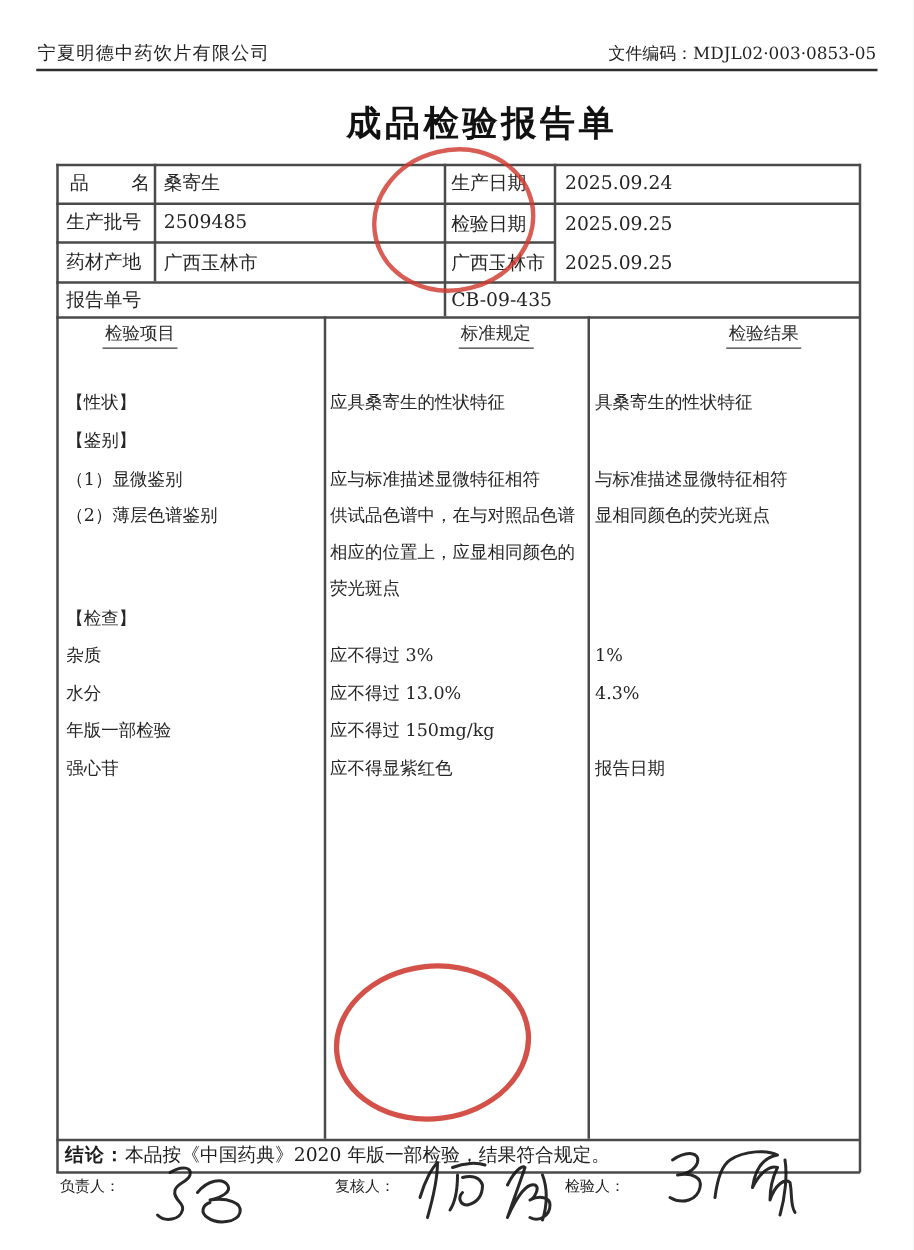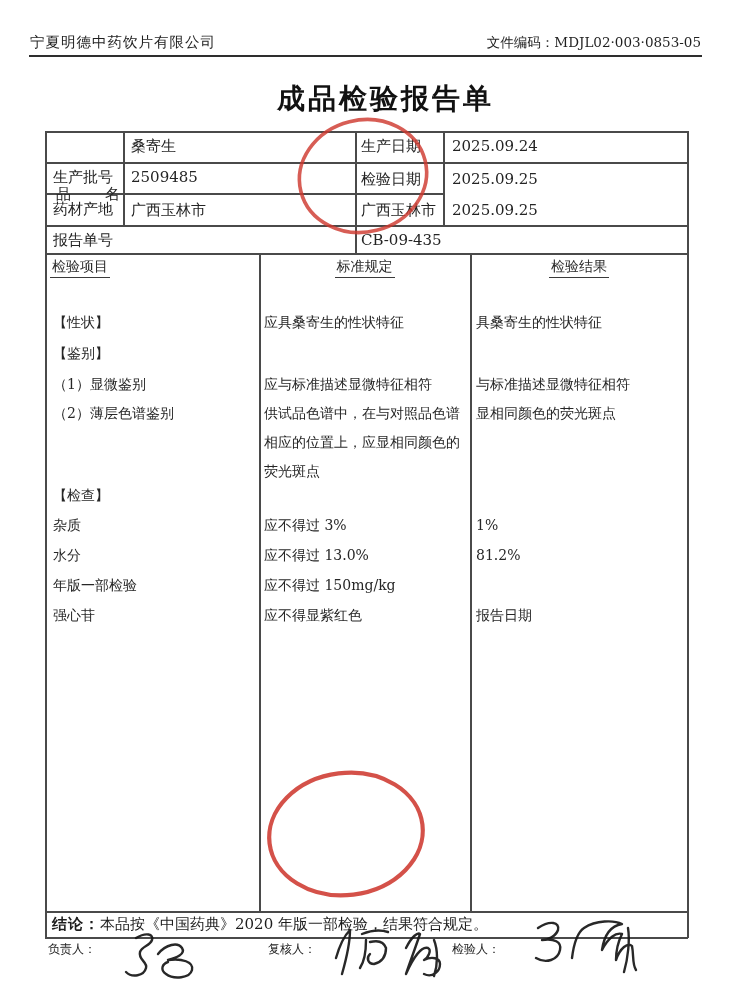--- a/index.html
+++ b/index.html
@@ -14,24 +14,24 @@
   .hdr-rule{position:absolute;left:29px;right:29px;top:55px;height:2px;background:#2e2e2e;}
   .doc-title{position:absolute;left:0;right:0;top:80px;text-align:center;
     font-size:28px;font-weight:bold;letter-spacing:3px;color:#111;padding-left:40px;}
   
   .hl,.vl{position:absolute;background:#4a4a4a;}
   .hl{height:1.5px;}
   .vl{width:1.5px;}
   
   .cell{position:absolute;font-size:15px;color:#242424;white-space:nowrap;}
   .bcell{position:absolute;font-size:14px;color:#262626;line-height:29px;}
-  .colhead{position:absolute;top:258px;font-size:14px;color:#2a2a2a;}
+  .colhead{position:absolute;top:258px;font-size:14px;color:#2a2a2a;margin-left:32px;}
   .colhead .u{border-bottom:1.2px solid #3a3a3a;padding:0 2px 3px 2px;}
   .center{text-align:center;}
-  .just2{display:inline-block;width:64px;text-align:justify;text-align-last:justify;margin-top:48px;}
+  .just2{display:inline-block;width:64px;text-align:justify;text-align-last:justify;}
   
   .concl{position:absolute;left:52px;top:915px;font-size:15px;color:#1d1d1d;white-space:nowrap;text-align:right;}
   .concl b{letter-spacing:1px;}
   .signlabel{position:absolute;top:941px;font-size:12px;color:#1d1d1d;}
   .sig{position:absolute;}
   .sig path{fill:none;stroke:#161616;stroke-width:2.4;stroke-linecap:round;stroke-linejoin:round;opacity:.92;}
   
   .stamp{position:absolute;}
   .stamp *{fill:none;}
 </style>
@@ -98,21 +98,21 @@
   <div class="bcell" style="left:476px;top:399px;width:205px">显相同颜色的荧光斑点</div>
 
   <div class="bcell" style="left:53px;top:481px;width:198px">【检查】</div>
 
   <div class="bcell" style="left:53px;top:511px;width:198px">杂质</div>
   <div class="bcell" style="left:264px;top:511px;width:206px">应不得过 3%</div>
   <div class="bcell" style="left:476px;top:511px;width:205px">1%</div>
 
   <div class="bcell" style="left:53px;top:541px;width:198px">水分</div>
   <div class="bcell" style="left:264px;top:541px;width:206px">应不得过 13.0%</div>
-  <div class="bcell" style="left:476px;top:541px;width:205px">81.2%</div>
+  <div class="bcell" style="left:476px;top:541px;width:205px">4.3%</div>
 
   <div class="bcell" style="left:53px;top:571px;width:198px">年版一部检验</div>
   <div class="bcell" style="left:264px;top:571px;width:206px">应不得过 150mg/kg</div>
 
   <div class="bcell" style="left:53px;top:601px;width:198px">强心苷</div>
   <div class="bcell" style="left:264px;top:601px;width:206px">应不得显紫红色</div>
   <div class="bcell" style="left:476px;top:601px;width:205px">报告日期</div>
 
   <svg class="stamp" style="left:288px;top:106px" width="150" height="138" viewBox="0 0 150 138" opacity="0.82">
     <g transform="translate(75,70) rotate(-14)">

